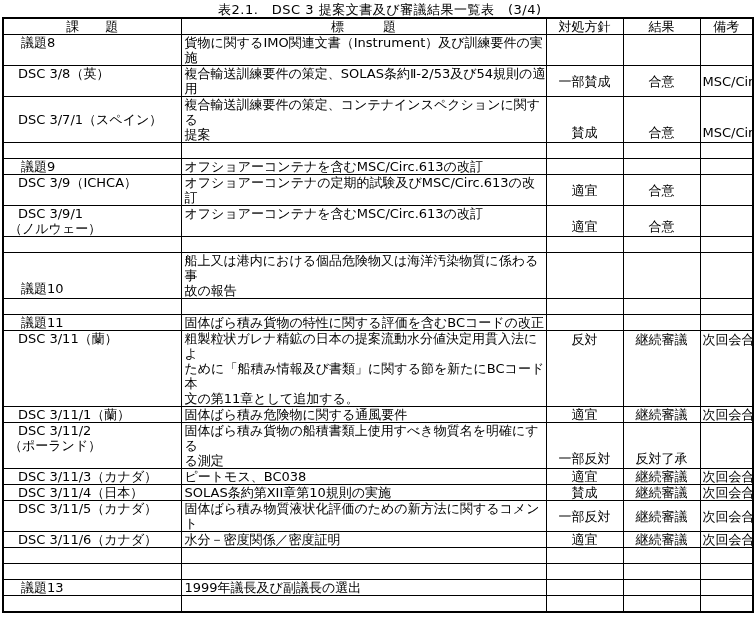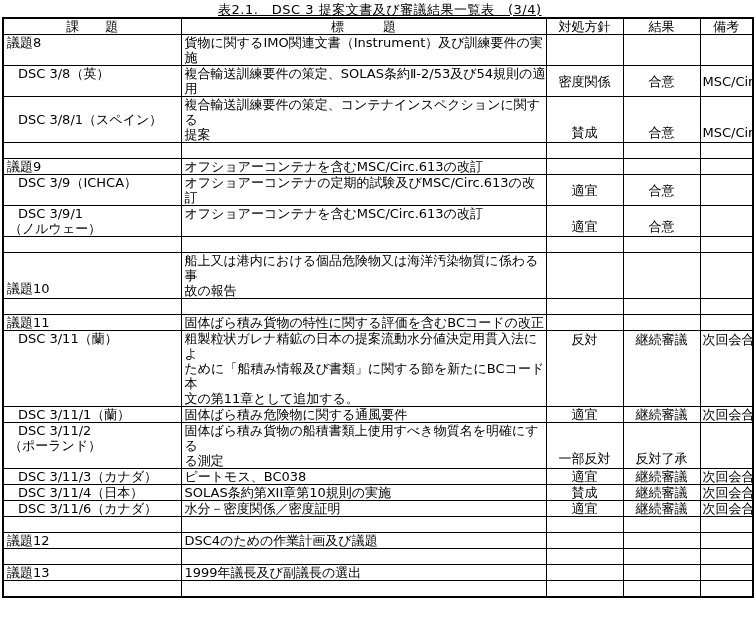--- a/index.html
+++ b/index.html
@@ -6,21 +6,21 @@
   body{
     width:754px;height:625px;overflow:hidden;
     font-family:"DejaVu Sans","Liberation Sans",sans-serif;
     color:#000;
     -webkit-font-smoothing:none;
   }
   .page{width:754px;}
   .doc-title{
     font-size:13px;line-height:15px;
     padding:2px 0 0 218px;height:15px;
-    letter-spacing:0.5px;white-space:pre;text-decoration:underline;
+    letter-spacing:0.5px;white-space:pre;
   }
   table.results{
     border-collapse:collapse;table-layout:fixed;
     width:750px;margin:0 0 0 2px;
     border:2px solid #000;
   }
   col.c-ka{width:178px;}
   col.c-hy{width:365px;}
   col.c-ta{width:77px;}
   col.c-ke{width:77px;}
@@ -33,21 +33,21 @@
   }
   thead tr{height:16px;}
   th{text-align:center;white-space:pre;}
   tr{height:16px;}
   tr.h30{height:30px;}
   tr.h33{height:33px;}
   tr.h46{height:46px;}
   tr.h47{height:47px;}
   td.ka{
     text-align:left;vertical-align:top;
-    padding-left:3px;white-space:pre-line;
+    padding-left:17px;white-space:pre-line;
   }
   td.ka.d{padding-left:5px;text-indent:9px;margin-top:40px;}
   td.hy{
     text-align:left;vertical-align:top;
     padding-left:3px;white-space:pre-line;margin-top:36px;
   }
   td.v{text-align:center;vertical-align:middle;}
   td.bk{text-align:left;vertical-align:middle;padding-left:2px;white-space:pre;}
   tr.vb td.v,tr.vb td.bk{vertical-align:bottom;padding-bottom:2px;}
   tr.vt td.v,tr.vt td.bk{vertical-align:top;padding-top:1px;margin-left:42px;}
@@ -81,26 +81,26 @@
       <tr>
         <td class="ka">議題8</td>
         <td class="hy">貨物に関するIMO関連文書（Instrument）及び訓練要件の実施</td>
         <td class="v"></td>
         <td class="v"></td>
         <td class="bk"></td>
       </tr>
       <tr>
         <td class="ka d">DSC 3/8（英）</td>
         <td class="hy">複合輸送訓練要件の策定、SOLAS条約Ⅱ-2/53及び54規則の適用</td>
-        <td class="v">密度関係</td>
+        <td class="v">一部賛成</td>
         <td class="v">合意</td>
         <td class="bk">MSC/Circ.</td>
       </tr>
       <tr class="h46 km vb">
-        <td class="ka d">DSC 3/8/1（スペイン）</td>
+        <td class="ka d">DSC 3/7/1（スペイン）</td>
         <td class="hy">複合輸送訓練要件の策定、コンテナインスペクションに関する
 提案</td>
         <td class="v">賛成</td>
         <td class="v">合意</td>
         <td class="bk">MSC/Circ.</td>
       </tr>
       <tr>
         <td class="ka"></td>
         <td class="hy"></td>
         <td class="v"></td>
@@ -191,36 +191,36 @@
         <td class="bk">次回会合</td>
       </tr>
       <tr>
         <td class="ka d">DSC 3/11/4（日本）</td>
         <td class="hy">SOLAS条約第XII章第10規則の実施</td>
         <td class="v">賛成</td>
         <td class="v">継続審議</td>
         <td class="bk">次回会合</td>
       </tr>
       <tr>
+        <td class="ka d">DSC 3/11/5（カナダ）</td>
+        <td class="hy">固体ばら積み物質液状化評価のための新方法に関するコメント</td>
+        <td class="v">一部反対</td>
+        <td class="v">継続審議</td>
+        <td class="bk">次回会合</td>
+      </tr>
+      <tr>
         <td class="ka d">DSC 3/11/6（カナダ）</td>
         <td class="hy">水分－密度関係／密度証明</td>
         <td class="v">適宜</td>
         <td class="v">継続審議</td>
         <td class="bk">次回会合</td>
       </tr>
       <tr>
         <td class="ka"></td>
         <td class="hy"></td>
-        <td class="v"></td>
-        <td class="v"></td>
-        <td class="bk"></td>
-      </tr>
-      <tr>
-        <td class="ka">議題12</td>
-        <td class="hy">DSC4のための作業計画及び議題</td>
         <td class="v"></td>
         <td class="v"></td>
         <td class="bk"></td>
       </tr>
       <tr>
         <td class="ka"></td>
         <td class="hy"></td>
         <td class="v"></td>
         <td class="v"></td>
         <td class="bk"></td>

